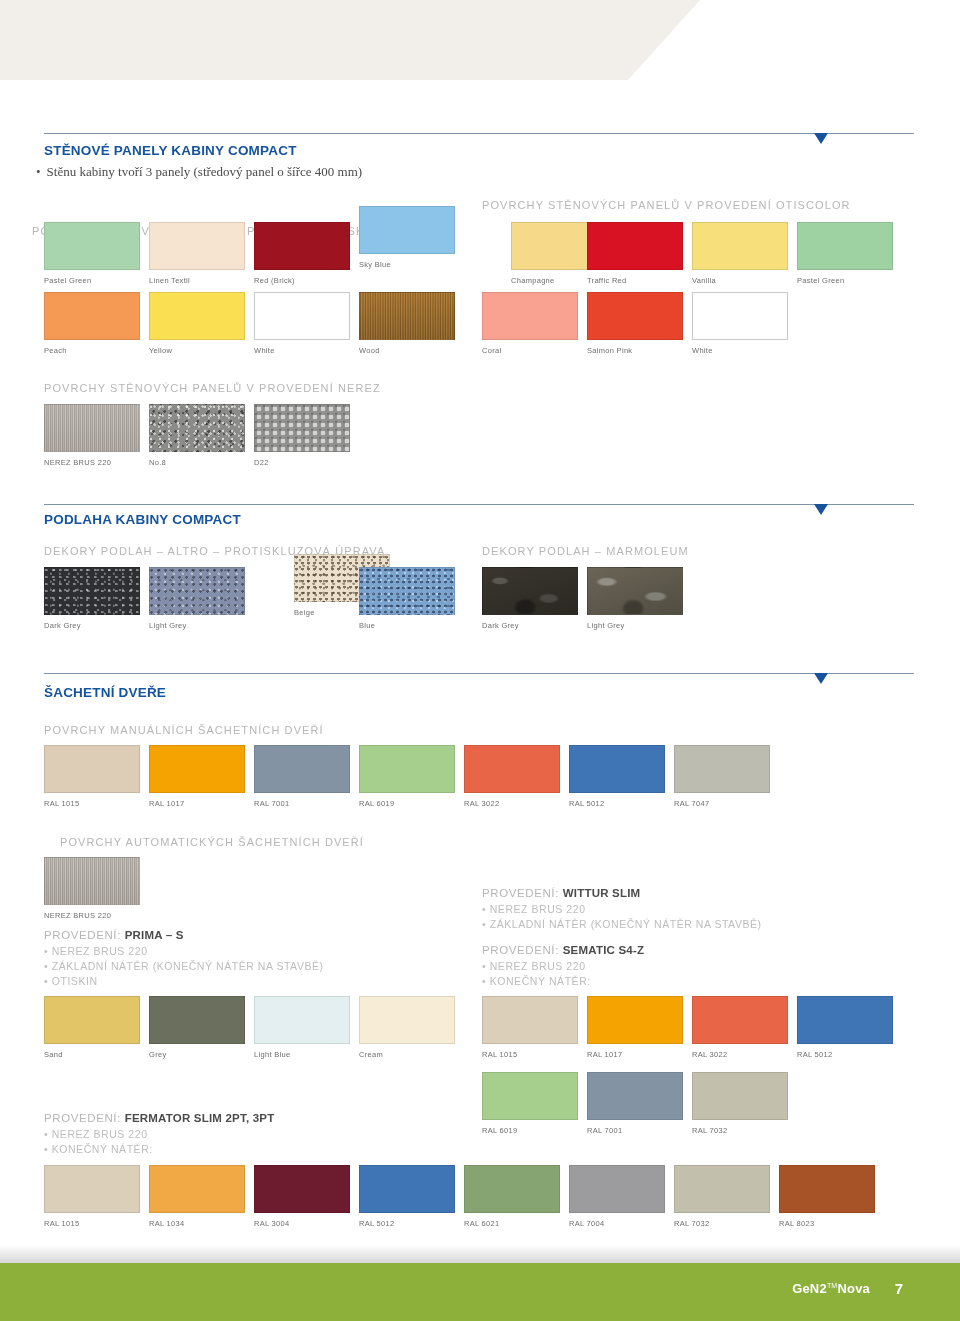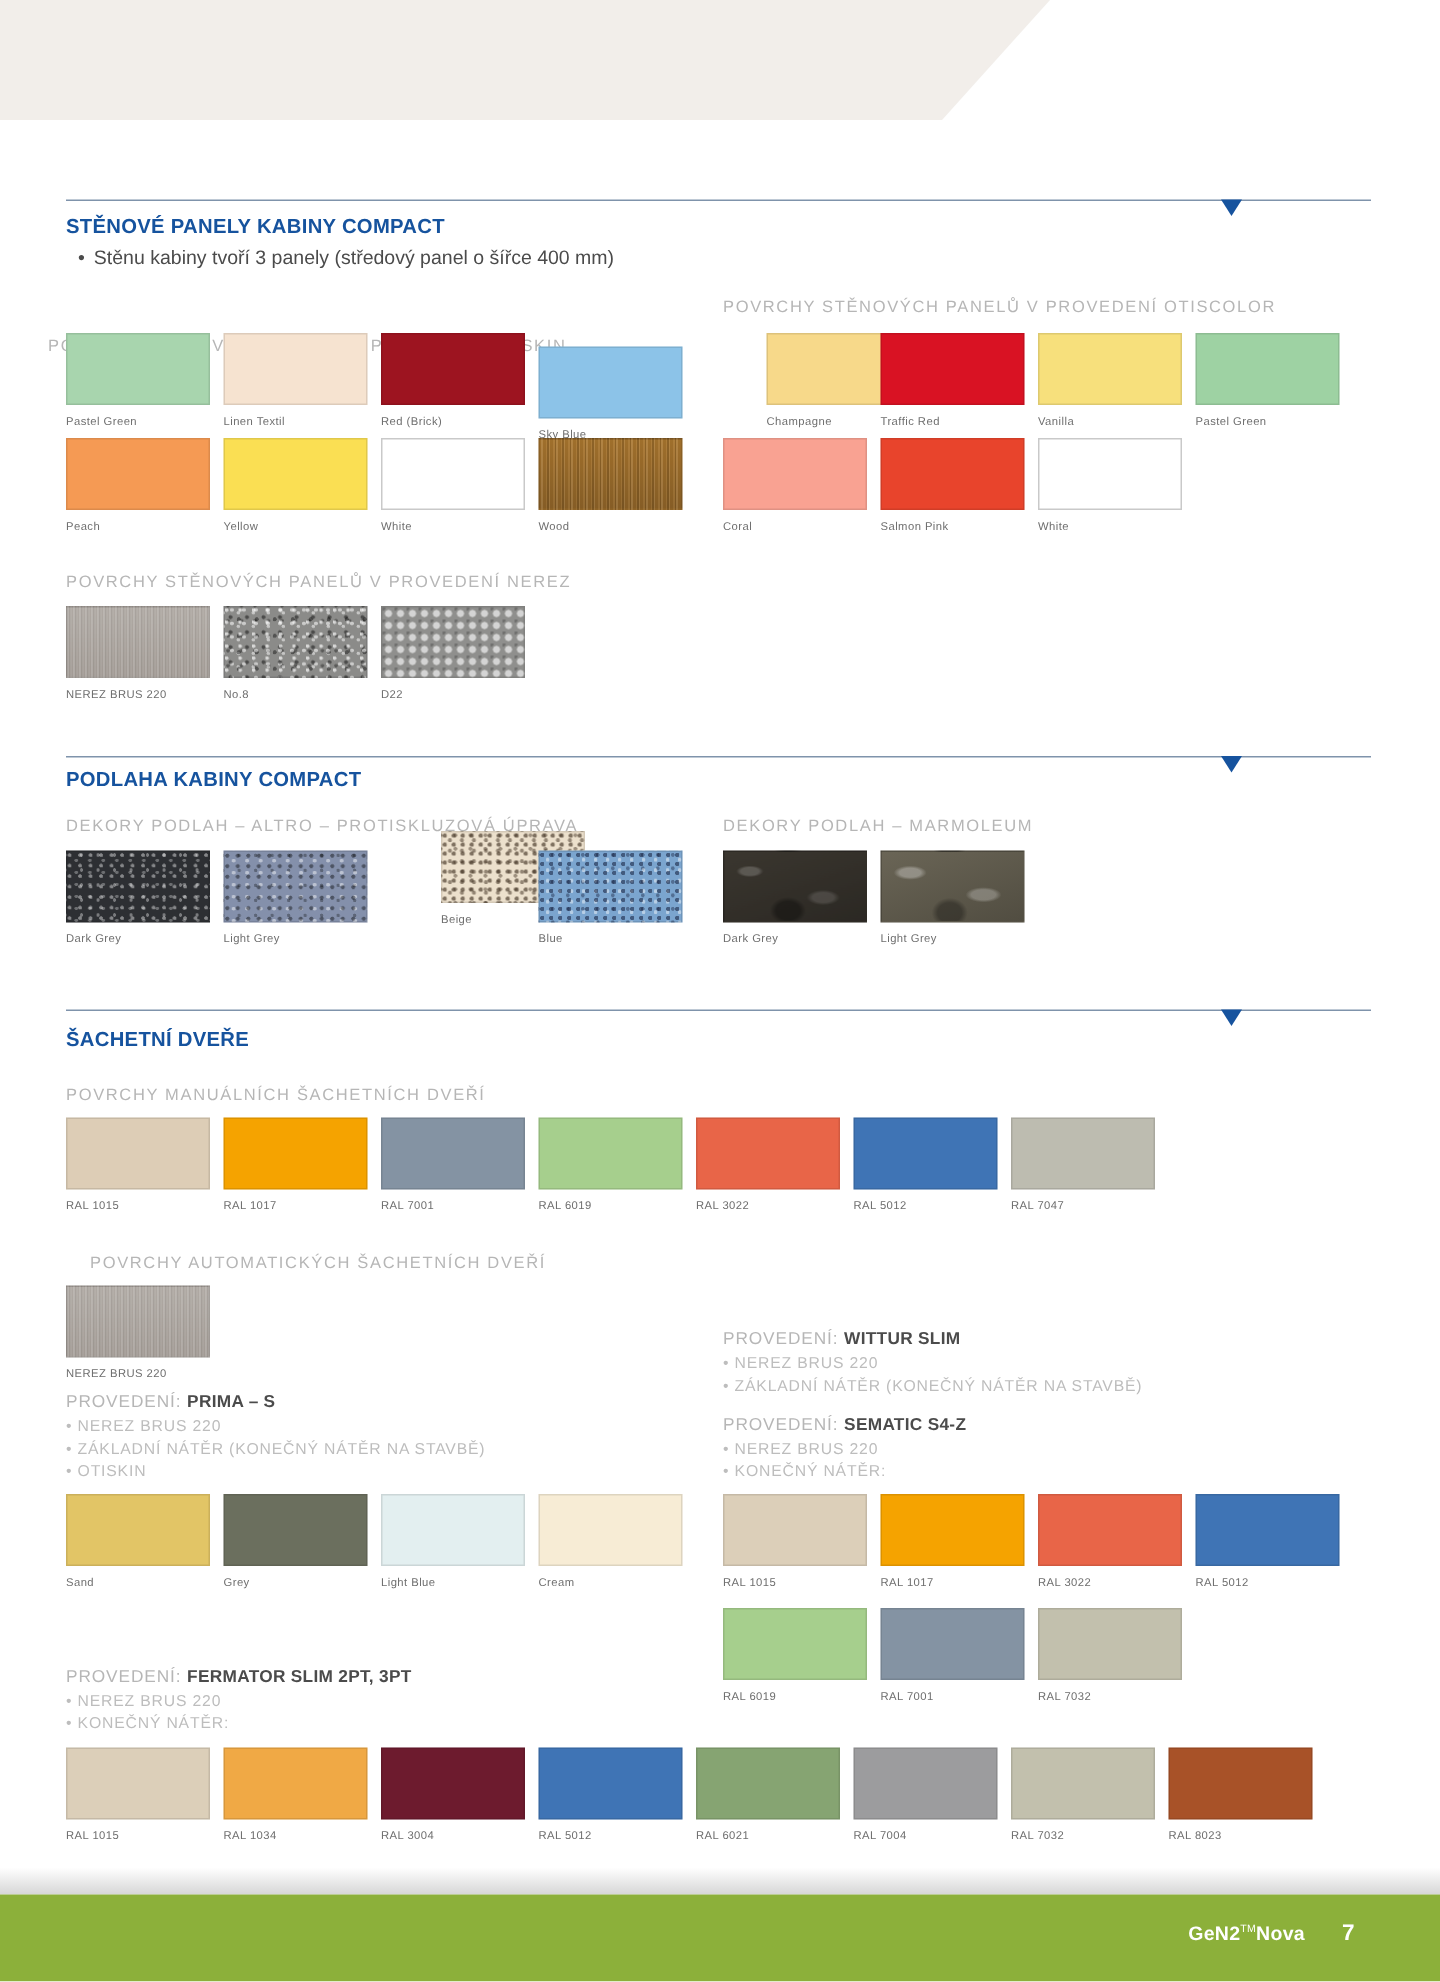--- a/index.html
+++ b/index.html
@@ -171,37 +171,37 @@
 </head>
 <body>
 
 <div class="page">
 
   <div class="header-band"></div>
 
   <div class="rule" style="left:44px; top:133px; width:870px;"></div>
   <div class="tri" style="left:814px; top:133px;"></div>
   <div class="sec-title" style="left:44px; top:143px;">STĚNOVÉ PANELY KABINY COMPACT</div>
-  <div class="bullet-line" style="left:52px; top:164px;">Stěnu kabiny tvoří 3 panely (středový panel o šířce 400 mm)</div>
+  <div class="bullet-line" style="left:36px; top:164px;font-family:Liberation Serif, serif;">Stěnu kabiny tvoří 3 panely (středový panel o šířce 400 mm)</div>
 
   <div class="sub-head" style="left:32px; top:199px;margin-top:26px;">POVRCHY STĚNOVÝCH PANELŮ V PROVEDENÍ OTISKIN</div>
 
   <div class="sw" style="left:44px; top:222px;">
     <div class="chip" style="background:#a8d5ae"></div>
     <div class="cap">Pastel Green</div>
   </div>
   <div class="sw" style="left:149px; top:222px;">
     <div class="chip" style="background:#f6e3d0"></div>
     <div class="cap">Linen Textil</div>
   </div>
   <div class="sw" style="left:254px; top:222px;">
     <div class="chip" style="background:#9d1420"></div>
     <div class="cap">Red (Brick)</div>
   </div>
-  <div class="sw" style="left:359px; top:231px;">
+  <div class="sw" style="left:359px; top:206px;">
     <div class="chip" style="background:#8cc3e8"></div>
     <div class="cap">Sky Blue</div>
   </div>
 
   <div class="sw" style="left:44px; top:292px;">
     <div class="chip" style="background:#f59a54"></div>
     <div class="cap">Peach</div>
   </div>
   <div class="sw" style="left:149px; top:292px;">
     <div class="chip" style="background:#fadf53"></div>

